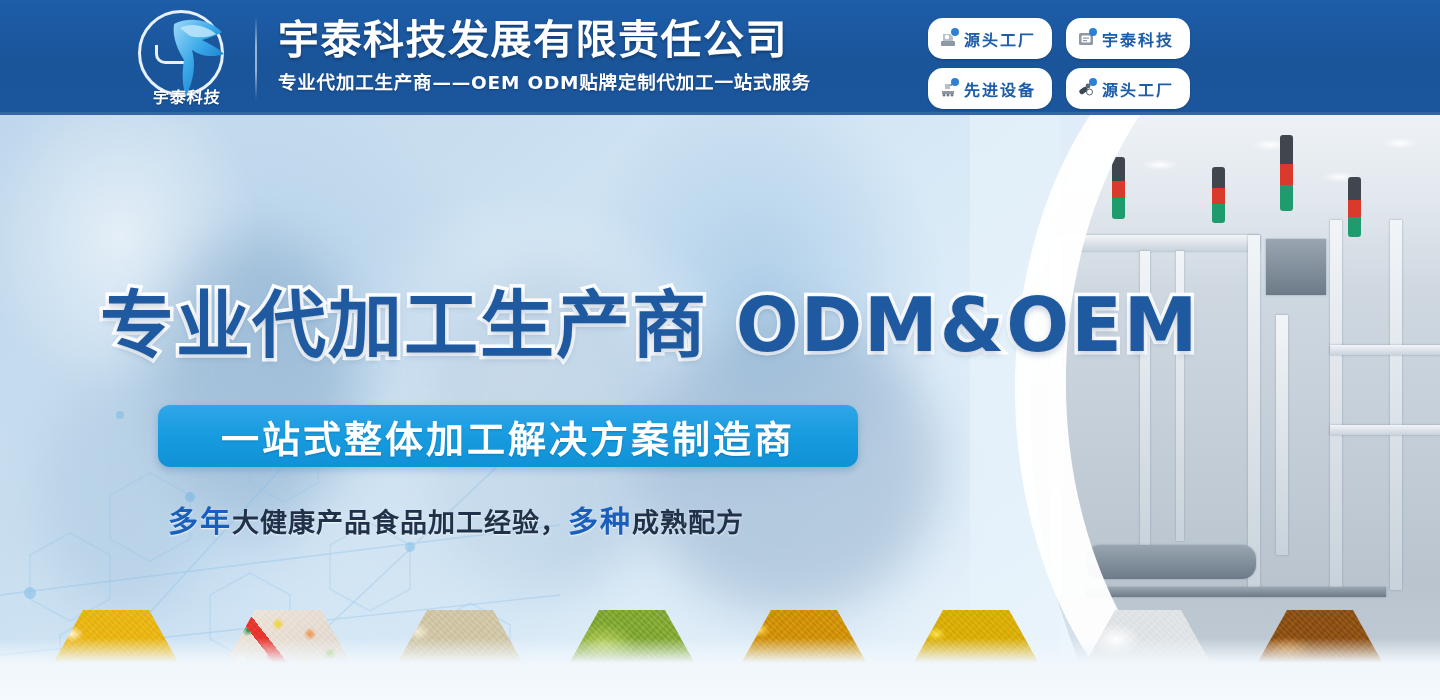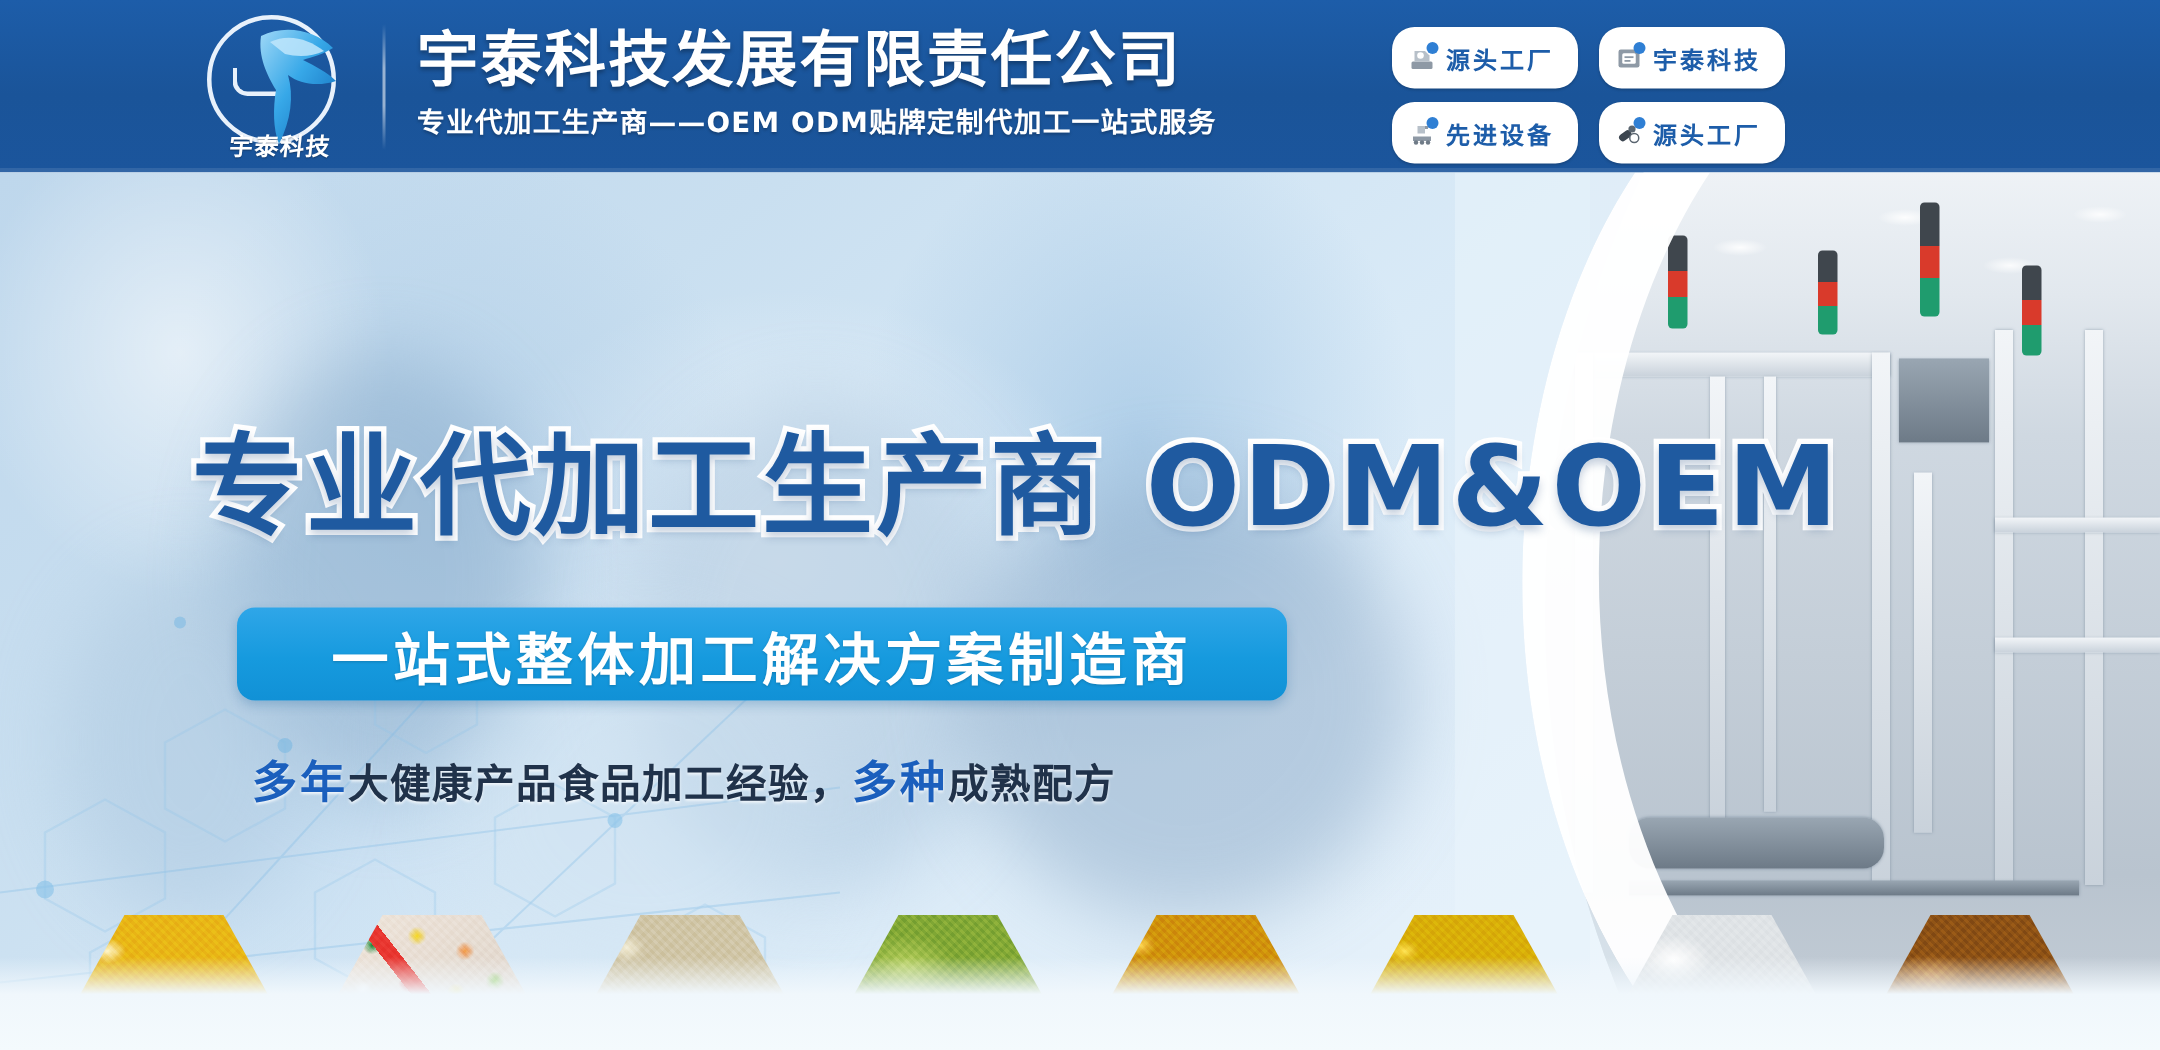--- a/index.html
+++ b/index.html
@@ -161,21 +161,20 @@
   
   .headline{
     position:absolute; left:100px; top:168px;
     font-family:"DejaVu Sans","Liberation Sans",sans-serif;
     font-size:74px; font-weight:bold; line-height:84px;
     letter-spacing:2px; white-space:nowrap;
     color:#1f5aa0;
     -webkit-text-stroke:7px #ffffff;
     paint-order:stroke fill;
     text-shadow:0 3px 6px rgba(40,80,130,.28);
-    margin-left:28px;
   }
   .subbanner{
     position:absolute; left:158px; top:290px;
     width:700px; height:62px; border-radius:12px;
     background:linear-gradient(180deg,#2fa6e8 0%,#169ade 55%,#1191d6 100%);
     box-shadow:0 3px 7px rgba(20,90,150,.25);
     display:flex; align-items:center; justify-content:center;
   }
   .subbanner-text{
     color:#ffffff; font-size:38px; font-weight:bold; letter-spacing:3px;

